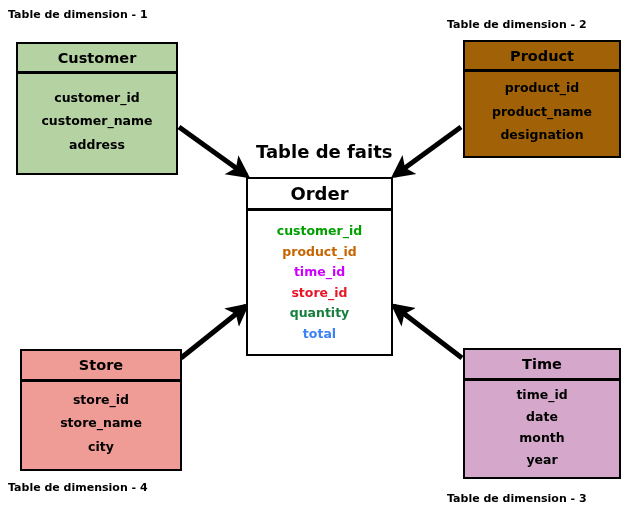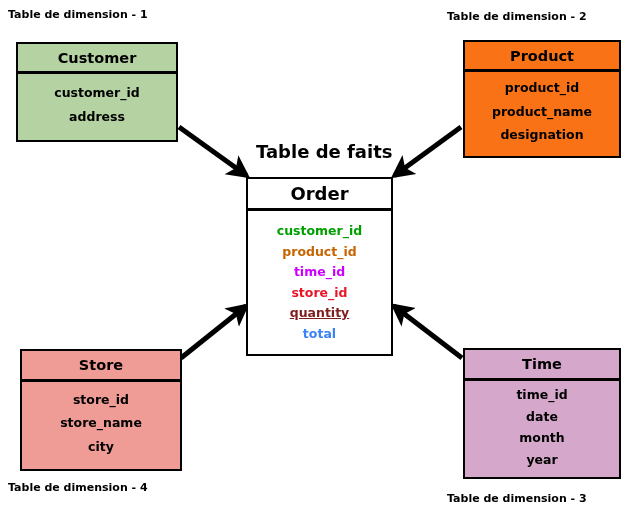--- a/index.html
+++ b/index.html
@@ -29,21 +29,21 @@
   
   .caption {
     position: absolute;
     font-size: 11px;
     font-weight: bold;
     color: #000000;
     white-space: nowrap;
     letter-spacing: 0px;
   }
   #caption-dim1 { left: 8px;   top: 8px; }
-  #caption-dim2 { left: 447px; top: 10px; }
+  #caption-dim2 { left: 447px; top: 18px; }
   #caption-dim4 { left: 8px;   top: 481px; }
   #caption-dim3 { left: 447px; top: 492px; }
   #caption-fact {
     left: 256px;
     top: 141px;
     font-size: 18px;
   }
 
   
   .entity {
@@ -78,29 +78,29 @@
     font-size: 12.5px;
     font-weight: bold;
     color: #000000;
     line-height: 1.0;
     text-align: center;
     white-space: nowrap;
   }
 
   
   #entity-customer {
-    left: 16px; top: 42px; width: 162px; height: 100px;
+    left: 16px; top: 42px; width: 162px; height: 133px;
     background: #b5d2a2;
   }
   #entity-customer .title { height: 30px; }
   #entity-customer .fields { gap: 11px; padding-bottom: 4px; }
 
   #entity-product {
     left: 463px; top: 40px; width: 158px; height: 118px;
-    background: #f97316;
+    background: #a16207;
   }
   #entity-product .title { height: 30px; }
   #entity-product .fields { gap: 11px; padding-bottom: 4px; }
 
   #entity-store {
     left: 20px; top: 349px; width: 162px; height: 122px;
     background: #ef9b96;
   }
   #entity-store .title { height: 31px; text-align: right; }
   #entity-store .fields { gap: 11px; padding-bottom: 4px; }
@@ -145,20 +145,21 @@
   <div class="caption" id="caption-dim1">Table de dimension - 1</div>
   <div class="caption" id="caption-dim2">Table de dimension - 2</div>
   <div class="caption" id="caption-dim4">Table de dimension - 4</div>
   <div class="caption" id="caption-dim3">Table de dimension - 3</div>
   <div class="caption" id="caption-fact">Table de faits</div>
 
   <div class="entity" id="entity-customer">
     <div class="title">Customer</div>
     <div class="fields">
       <div class="field">customer_id</div>
+      <div class="field">customer_name</div>
       <div class="field">address</div>
     </div>
   </div>
 
   <div class="entity" id="entity-product">
     <div class="title">Product</div>
     <div class="fields">
       <div class="field">product_id</div>
       <div class="field">product_name</div>
       <div class="field">designation</div>
@@ -184,18 +185,18 @@
     </div>
   </div>
 
   <div class="entity" id="entity-order">
     <div class="title">Order</div>
     <div class="fields" id="order-fields">
         <div class="field" style="color: rgb(0, 160, 0);">customer_id</div>
         <div class="field" style="color: rgb(200, 100, 0);">product_id</div>
         <div class="field" style="color: rgb(204, 0, 255);">time_id</div>
         <div class="field" style="color: rgb(232, 20, 40);">store_id</div>
-        <div class="field" style="color: #7f1d1d; text-decoration: underline;">quantity</div>
+        <div class="field" style="color: #15803d;">quantity</div>
         <div class="field" style="color: #3b82f6;">total</div>
       </div>
   </div>
 
 </div>
 
 </body></html>

